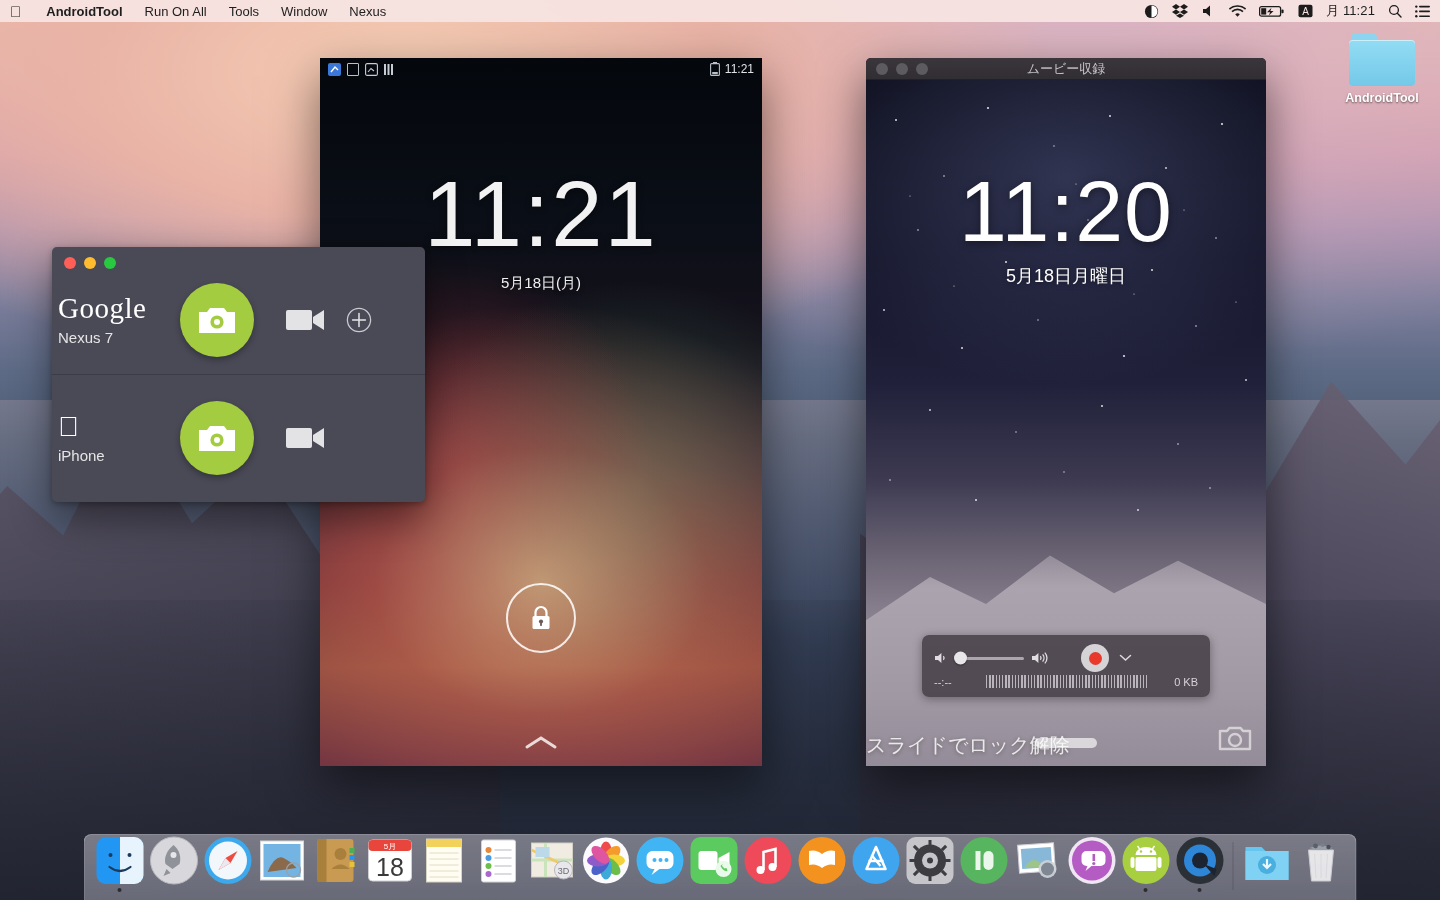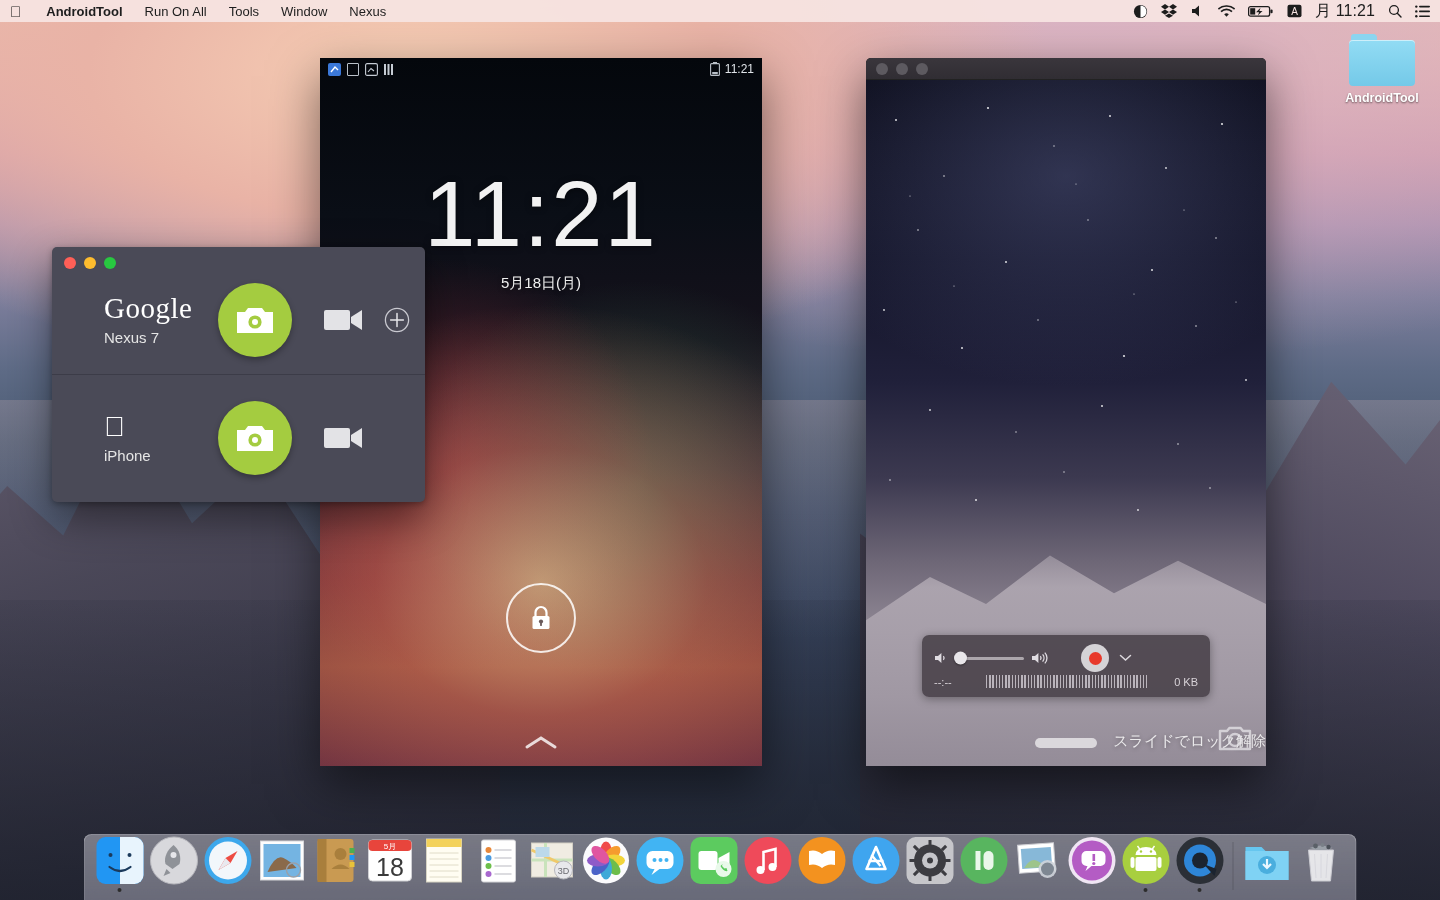--- a/index.html
+++ b/index.html
@@ -53,21 +53,21 @@
     font-size:13px; color:#1d1d1d;
     padding:0 8px 0 10px;
     z-index:60;
   }
   #menubar .apple { font-size:15px; line-height:1; margin-right:14px; color:#1b1b1b; }
   #menubar .mi { padding:0 11px; cursor:default; white-space:nowrap; }
   #menubar .mi.app { font-weight:bold; }
   #menubar .spacer { flex:1; }
   #menubar .tray { display:flex; align-items:center; gap:13px; padding-right:2px; }
   #menubar .tray .ico { display:flex; align-items:center; justify-content:center; }
-  #menubar .clock { font-size:16px; letter-spacing:.1px; }
+  #menubar .clock { font-size:13px; letter-spacing:.1px; }
 
   .svg-ico { display:block; }
 
   
   #folder-androidtool {
     position:absolute; left:1340px; top:34px; width:84px;
     text-align:center; z-index:5;
   }
   #folder-androidtool .folder {
     width:66px; height:52px; margin:0 auto;
@@ -98,21 +98,21 @@
   #androidtool-window .traffic {
     position:absolute; left:12px; top:10px; display:flex; gap:8px;
   }
   .tl { width:12px; height:12px; border-radius:50%; }
   .tl.red { background:#ff5f57; } .tl.yellow { background:#febc2e; } .tl.green { background:#28c840; }
   .device-row {
     height:127px; display:flex; align-items:center; position:relative;
   }
   .device-row + .device-row { border-top:1px solid #3c3c48; }
   .device-row .dev-info {
-    width:128px; padding-left:14px; color:#f1f1f3;margin-left:38px;
+    width:128px; padding-left:6px; color:#f1f1f3;
   }
   .dev-brand-google {
     font-family:"Liberation Serif", serif; font-size:29px; line-height:1;
     color:#fff; letter-spacing:.5px;
   }
   .dev-brand-apple { font-size:28px; line-height:1; color:#fff; }
   .dev-model { font-size:15px; margin-top:6px; color:#e5e5e5; }
   .cam-btn {
     width:74px; height:74px; border-radius:50%;
     background:#a4cc40; display:flex; align-items:center; justify-content:center;
@@ -197,22 +197,22 @@
     background:linear-gradient(to bottom, rgba(150,143,155,0), rgba(176,168,178,.9) 34%, rgba(150,142,154,.95) 100%);
     clip-path:polygon(0% 46%, 16% 30%, 30% 40%, 46% 22%, 62% 36%, 78% 24%, 100% 40%, 100% 100%, 0% 100%);
   }
   .ioclock { position:absolute; left:0; right:0; top:88px; text-align:center; z-index:3; }
   .ioclock .t {
     font-size:86px; font-weight:200; color:#fff; line-height:1; letter-spacing:1px;
     text-shadow:0 2px 8px rgba(0,0,0,.45);
   }
   .ioclock .d { font-size:18px; color:#fff; margin-top:10px; text-shadow:0 1px 5px rgba(0,0,0,.5); }
   .io-slide {
-    position:absolute; left:0; right:0; top:652px; text-align:right; z-index:3;
-    font-size:15px; color:rgba(255,255,255,.82); text-shadow:0 1px 4px rgba(0,0,0,.35);margin-left:12px;
+    position:absolute; left:0; right:0; top:652px; text-align:left; z-index:3;
+    font-size:20px; color:rgba(255,255,255,.82); text-shadow:0 1px 4px rgba(0,0,0,.35);
   }
   .io-home {
     position:absolute; left:50%; transform:translateX(-50%); bottom:18px;
     width:62px; height:10px; border-radius:5px; background:rgba(255,255,255,.65); z-index:3;
   }
   .io-cam { position:absolute; right:14px; bottom:14px; z-index:3; opacity:.75; }
 
   
   .qt-controls {
     position:absolute; left:56px; top:577px; width:288px; height:62px;
@@ -430,20 +430,21 @@
   </div>
 </div>
 
 <div id="quicktime-window">
   <div class="titlebar">
     <div class="traffic">
       <span class="tl"></span>
       <span class="tl"></span>
       <span class="tl"></span>
     </div>
+    <div class="title">ムービー収録</div>
   </div>
 
   <div class="iphone">
     <svg class="stars" viewBox="0 0 400 686" preserveAspectRatio="none">
       <g fill="#ffffff">
         <circle cx="30" cy="40" r="1"></circle>
           <circle cx="78" cy="96" r=".8"></circle>
           <circle cx="122" cy="28" r="1.1"></circle>
         <circle cx="188" cy="66" r=".7"></circle>
           <circle cx="244" cy="36" r="1"></circle>
@@ -472,20 +473,24 @@
         <circle cx="44" cy="116" r=".6"></circle>
           <circle cx="210" cy="104" r=".6"></circle>
           <circle cx="318" cy="130" r=".6"></circle>
         <circle cx="88" cy="206" r=".6"></circle>
           <circle cx="268" cy="214" r=".6"></circle>
           <circle cx="370" cy="222" r=".6"></circle>
       </g>
     </svg>
     <div class="snow"></div>
 
+    <div class="ioclock">
+      <div class="t">11:20</div>
+      <div class="d">5月18日月曜日</div>
+    </div>
 
     <div class="io-slide">スライドでロック解除</div>
     <div class="io-home"></div>
     <div class="io-cam">
       <svg class="svg-ico" width="34" height="28" viewBox="0 0 34 28">
         <path d="M2 7 h7 l2.4-3h11.2L25 7h7v18H2z" fill="none" stroke="#e8e6ea" stroke-width="2.4" stroke-linejoin="round"></path>
         <circle cx="17" cy="16" r="6" fill="none" stroke="#e8e6ea" stroke-width="2.4"></circle>
       </svg>
     </div>
   </div>

